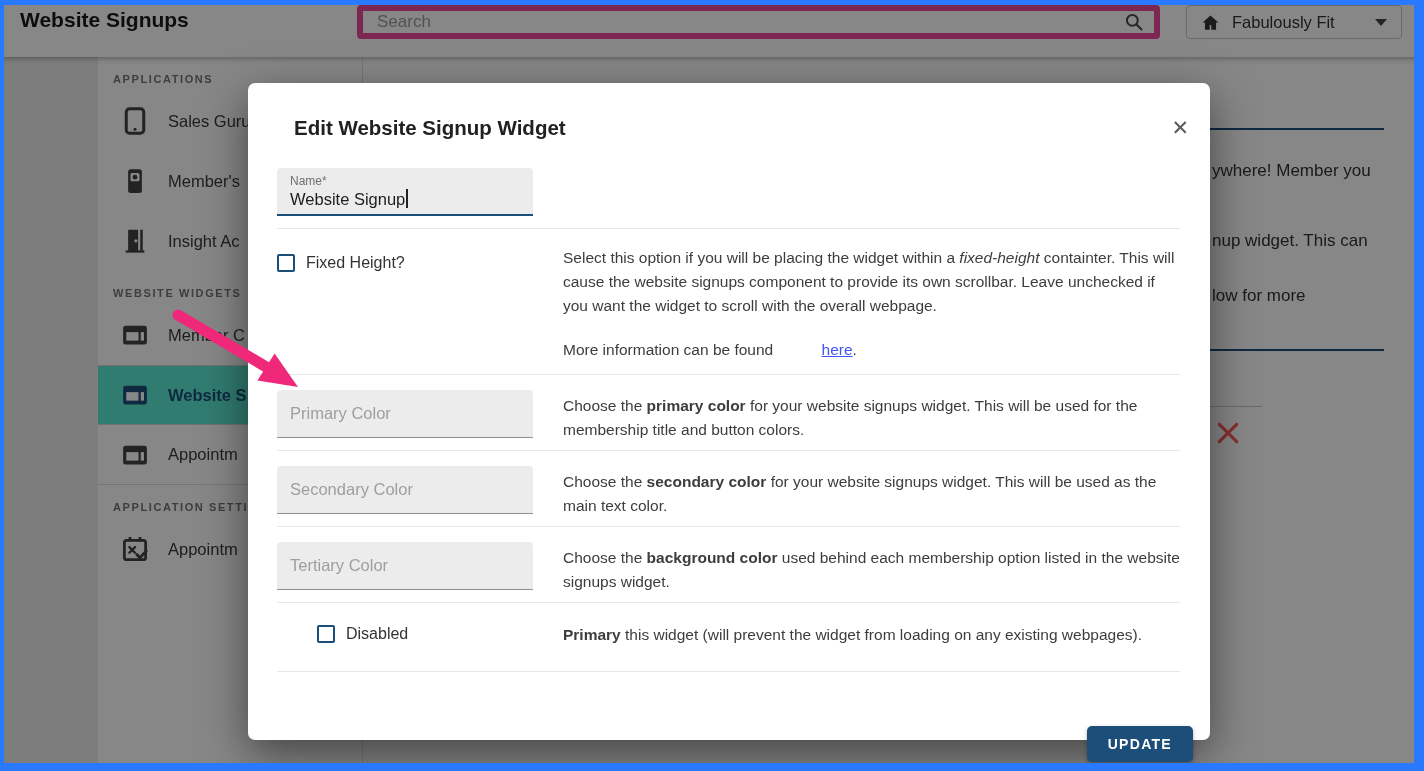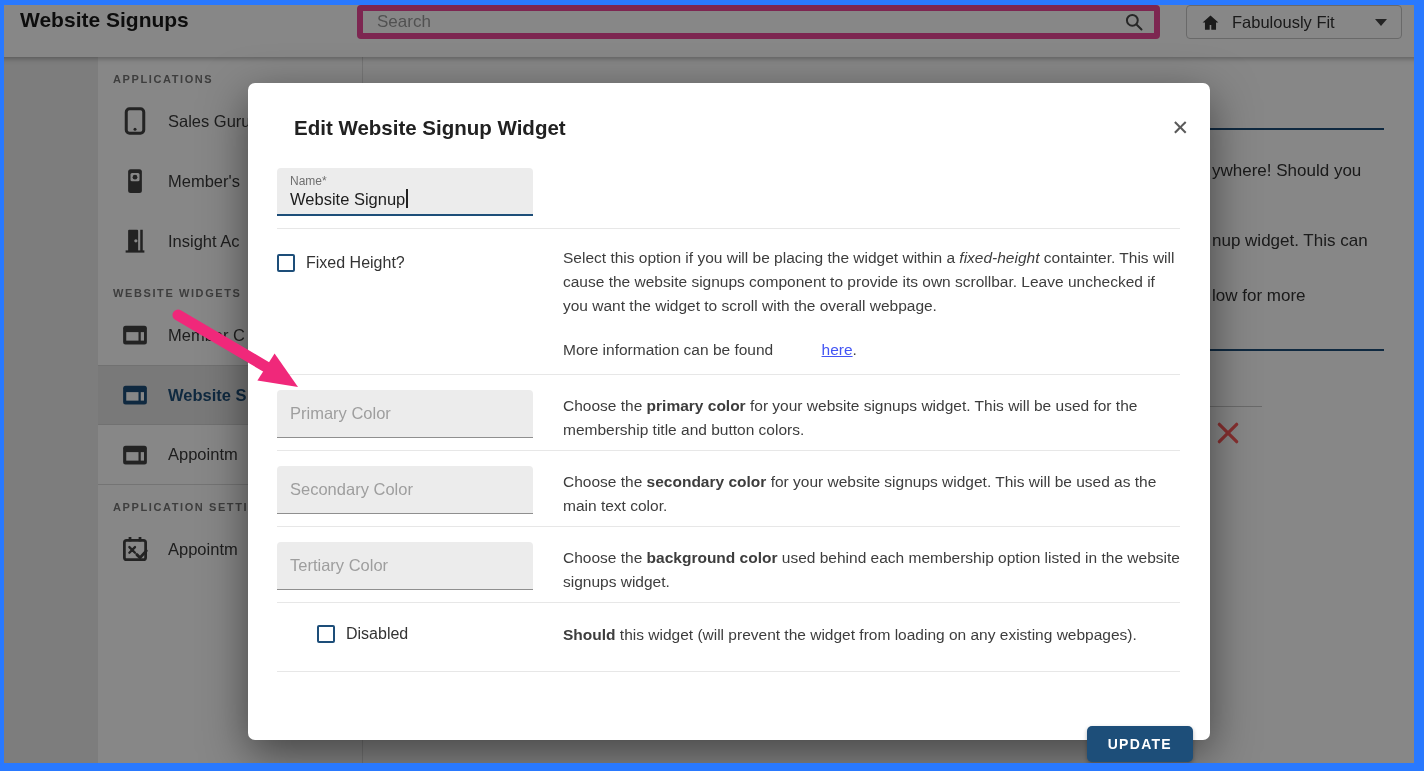--- a/index.html
+++ b/index.html
@@ -26,21 +26,21 @@
 
   
   .sidebar { position:absolute; left:98px; top:57px; width:265px; bottom:8px; background:#ffffff;
              border-right:1px solid #e0e0e0; z-index:2; overflow:hidden; }
   .side-section { padding-top:10px; }
   .side-header { height:24px; padding-left:15px; font-size:11px; font-weight:700; letter-spacing:1.6px;
                  color:#757575; display:flex; align-items:center; white-space:nowrap; overflow:hidden; }
   .side-item { height:60px; display:flex; align-items:center; cursor:pointer; color:#3a3a3a; }
   .side-item .ic { width:30px; height:30px; margin:0 18px 0 22px; flex:none; color:#424242; }
   .side-item .lbl { font-size:16.5px; white-space:nowrap; overflow:hidden; }
-  .side-item.selected { background:#e5e5e5; color:#1d4e79; border-top:1px solid #d6d6d6; border-bottom:1px solid #d6d6d6; }
+  .side-item.selected { background:#5eead4; color:#1d4e79; border-top:1px solid #d6d6d6; border-bottom:1px solid #d6d6d6; }
   .side-item.selected .ic { color:#1d4e79; }
   .side-item.selected .lbl { font-weight:700; }
   .side-item.ruled { border-bottom:1px solid #dcdcdc; }
 
   
   .main { position:absolute; left:363px; top:57px; right:10px; bottom:8px; background:#ffffff; z-index:1; }
   .bg-hr-navy { position:absolute; height:2px; background:#1d4e79; }
   .bg-hr-gray { position:absolute; height:1px; background:#c9c9c9; }
   .bg-frag { position:absolute; font-size:17px; color:#333; white-space:nowrap; }
   .bg-x { position:absolute; width:26px; height:26px; cursor:pointer; }
@@ -183,21 +183,21 @@
             <path d="M7.5 10.5 12 15 M12 10.5 7.5 15" stroke="currentColor" stroke-width="1.9" stroke-linecap="round"></path>
             <path d="M13.5 16.5 16 19 21 13.5" fill="none" stroke="currentColor" stroke-width="2.3" stroke-linecap="round"></path>
           </svg>
           <span class="lbl">Appointm</span>
         </div>
       </div>
     </nav>
 
   <div class="main">
     <div class="bg-hr-navy" style="left:787px;top:71px;width:234px;"></div>
-    <div class="bg-frag" style="left:849px;top:104px;">ywhere! Should you</div>
+    <div class="bg-frag" style="left:849px;top:104px;">ywhere! Member you</div>
     <div class="bg-frag" style="left:849px;top:174px;">nup widget. This can</div>
     <div class="bg-frag" style="left:849px;top:229px;">low for more</div>
     <div class="bg-hr-navy" style="left:787px;top:292px;width:234px;"></div>
     <div class="bg-hr-gray" style="left:822px;top:349px;width:77px;"></div>
     <svg class="bg-x" style="left:852px;top:363px;" viewBox="0 0 24 24">
       <path d="M4 4 20 20 M20 4 4 20" stroke="#ff5c5c" stroke-width="3" stroke-linecap="round"></path>
     </svg>
   </div>
 
   <div class="overlay"></div>
@@ -258,21 +258,21 @@
         <div class="m-right"><span>Choose the </span><span style="font-weight: 700;">background color</span><span> used behind each membership option listed in the website signups widget.</span></div>
       </div>
 
       <div class="m-row row-disabled">
         <div class="m-left">
           <div class="checkrow">
             <span class="checkbox"></span>
             <span class="checklabel">Disabled</span>
           </div>
         </div>
-        <div class="m-right"><span style="font-weight: 700;">Should</span><span> this widget (will prevent the widget from loading on any existing webpages).</span></div>
+        <div class="m-right"><span style="font-weight: 700;">Primary</span><span> this widget (will prevent the widget from loading on any existing webpages).</span></div>
       </div>
 
     </div>
     <div class="modal-footer">
       <button class="btn-update">UPDATE</button>
     </div>
   </div>
 
   <svg class="anno-arrow" width="140" height="95" viewBox="0 0 140 95">
     <line x1="8" y1="10" x2="98" y2="63" stroke="#f0287a" stroke-width="11" stroke-linecap="round"></line>

